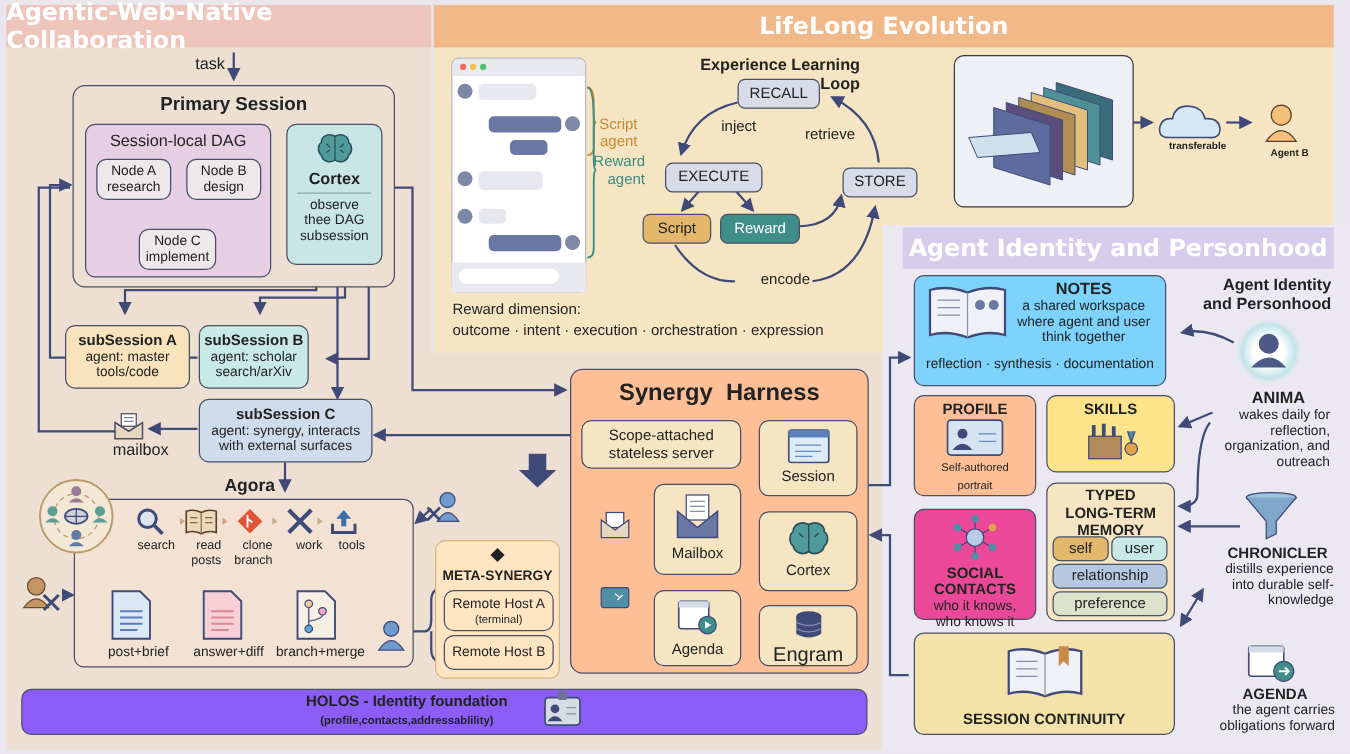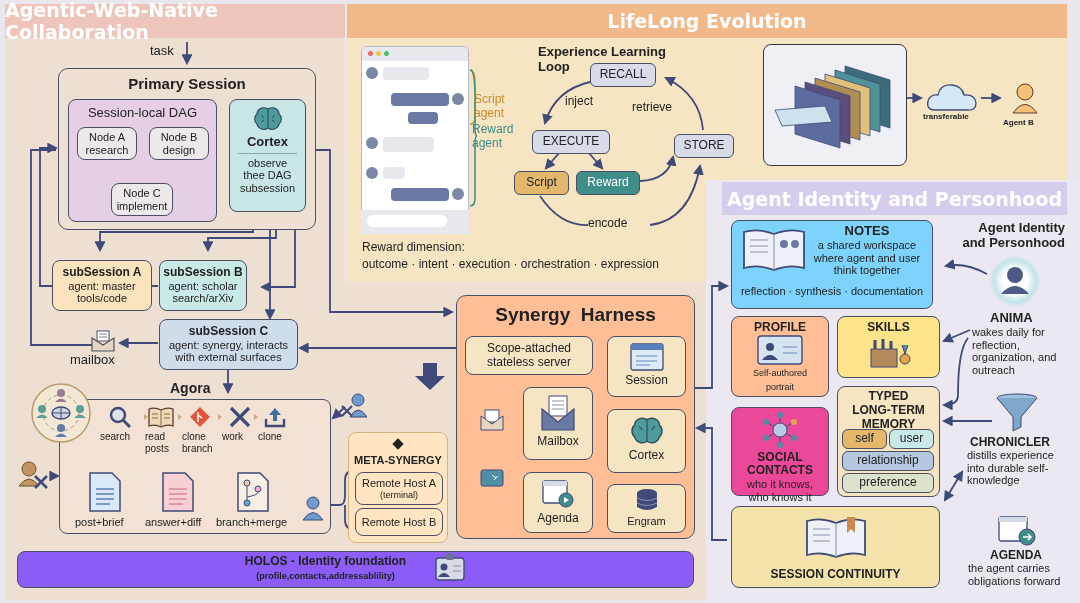--- a/index.html
+++ b/index.html
@@ -4,21 +4,21 @@
 <style>
 *{box-sizing:border-box;margin:0;padding:0}
 body{width:1080px;height:603px;background:#e9e6ee;font-family:"Liberation Sans",sans-serif;color:#222;position:relative;overflow:hidden}
 .abs{position:absolute}
 .panel{position:absolute}
 .hdr{position:absolute;color:#fff;font-weight:bold;display:flex;align-items:center;justify-content:center;font-family:"DejaVu Sans",sans-serif}
 .box{position:absolute;border:1.5px solid #4a4f66;border-radius:8px;text-align:center;font-size:11px;line-height:1.15}
 .t{font-weight:bold}
 .c{display:flex;flex-direction:column;align-items:center;justify-content:center}
 svg.wire{position:absolute;left:0;top:0;width:1080px;height:603px;pointer-events:none}
-.lbl{position:absolute;text-align:left;font-size:11px;line-height:1.15}
+.lbl{position:absolute;text-align:right;font-size:11px;line-height:1.15}
 .chip{border:1.5px solid #4a4f66;border-radius:6px;font-size:12px;padding:2px 0}
 </style>
 </head>
 <body>
 
 <div class="panel" style="left:5px;top:4px;width:340px;height:596px;background:#ede0d3"></div>
 <div class="hdr" style="left:5px;top:4px;width:340px;height:34px;background:#edc5ba;font-size:19px">Agentic-Web-Native Collaboration</div>
 <div class="panel" style="left:345px;top:282px;width:372px;height:318px;background:#ede0d3"></div>
 
 <div class="panel" style="left:347px;top:4px;width:720px;height:278px;background:#f6e5c3"></div>
@@ -192,21 +192,21 @@
     </svg>
   <div class="lbl" style="left:182px;top:431px;width:36px;font-size:10px">clone branch</div>
   <svg class="abs" style="left:228px;top:405px" width="24" height="24" viewBox="0 0 24 24">
       <path d="M3,3 L21,21 M21,3 L3,21" stroke="#3f4a78" stroke-width="3.2"></path>
     </svg>
   <div class="lbl" style="left:222px;top:431px;width:36px;font-size:10px">work</div>
   <svg class="abs" style="left:263px;top:405px" width="24" height="24" viewBox="0 0 24 24">
       <path d="M12,3 L6,10 H10 V16 H14 V10 H18 Z" fill="#3a6fa5"></path>
       <path d="M3,14 V21 H21 V14" stroke="#3f4a78" stroke-width="2.4" fill="none"></path>
     </svg>
-  <div class="lbl" style="left:258px;top:431px;width:34px;font-size:10px">clone</div>
+  <div class="lbl" style="left:258px;top:431px;width:34px;font-size:10px">tools</div>
   <svg class="abs" style="left:130px;top:412px" width="140" height="10">
       <g fill="#c7a887">
         <path d="M6,5 H14 M14,2 L18,5 L14,8 Z"></path>
         <path d="M48,2 L52,5 L48,8 Z"></path>
         <path d="M88,2 L92,5 L88,8 Z"></path>
         <path d="M124,2 L128,5 L124,8 Z"></path>
       </g>
     </svg>
 </div>
 
@@ -365,21 +365,21 @@
       <path d="M23,20 L28,23 L23,26 Z" fill="#fff"></path>
     </svg>
   <div style="font-size:12px">Agenda</div>
 </div>
 <div class="box" style="left:607px;top:484px;width:79px;height:49px;background:#f6e5c3">
   <svg width="24" height="24" viewBox="0 0 24 24" style="margin-top:3px">
       <ellipse cx="12" cy="5" rx="10" ry="4" fill="#3f4a78"></ellipse>
       <path d="M2,5 V19 Q12,25 22,19 V5" fill="#3f4a78"></path>
       <path d="M2,10 Q12,15 22,10 M2,15 Q12,20 22,15" stroke="#8a90b6" fill="none"></path>
     </svg>
-  <div style="font-size:11px">Engram</div>
+  <div style="font-size:16px">Engram</div>
 </div>
 <svg class="abs" style="left:480px;top:409px" width="24" height="22" viewBox="0 0 24 22">
     <rect x="5" y="1" width="14" height="12" fill="#fff" stroke="#3f4a78"></rect>
     <path d="M1,7 L12,15 L23,7 V21 H1 Z" fill="#e7d6bf" stroke="#3f4a78"></path>
   </svg>
 <svg class="abs" style="left:480px;top:468px" width="24" height="20" viewBox="0 0 24 20">
     <rect x="1" y="2" width="22" height="16" rx="2" fill="#4f8fa5" stroke="#3f4a78"></rect>
     <path d="M12,7 L16,10 M14,12 L18,8" stroke="#fff"></path>
   </svg>
 

